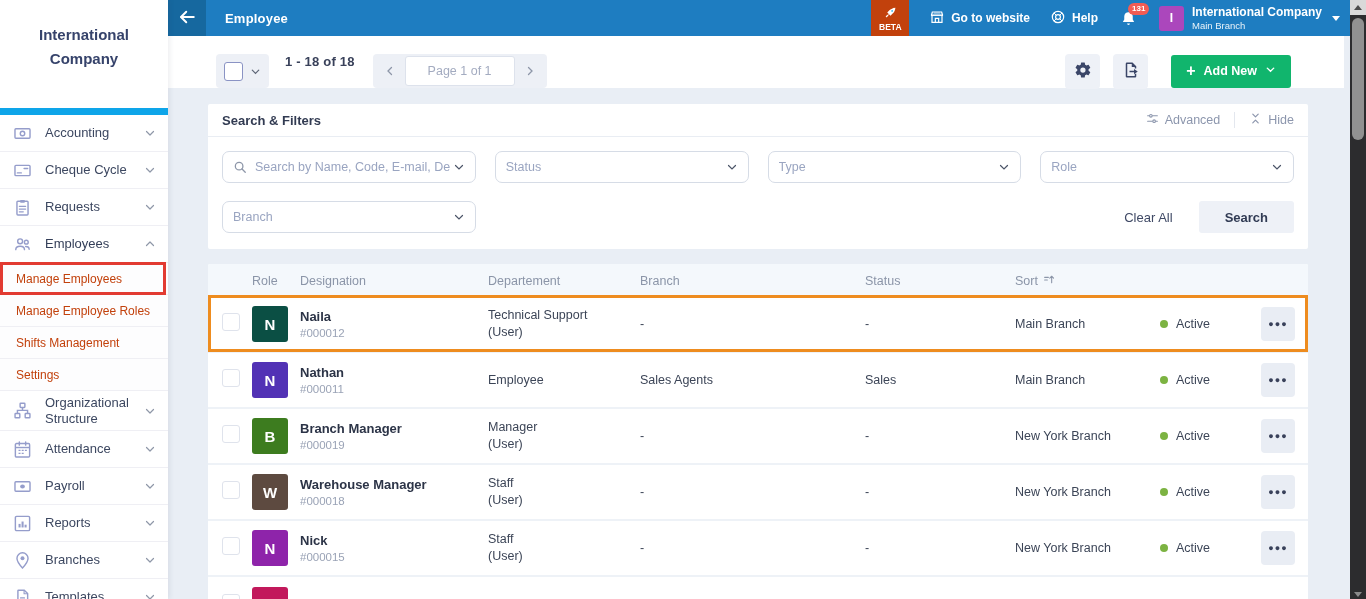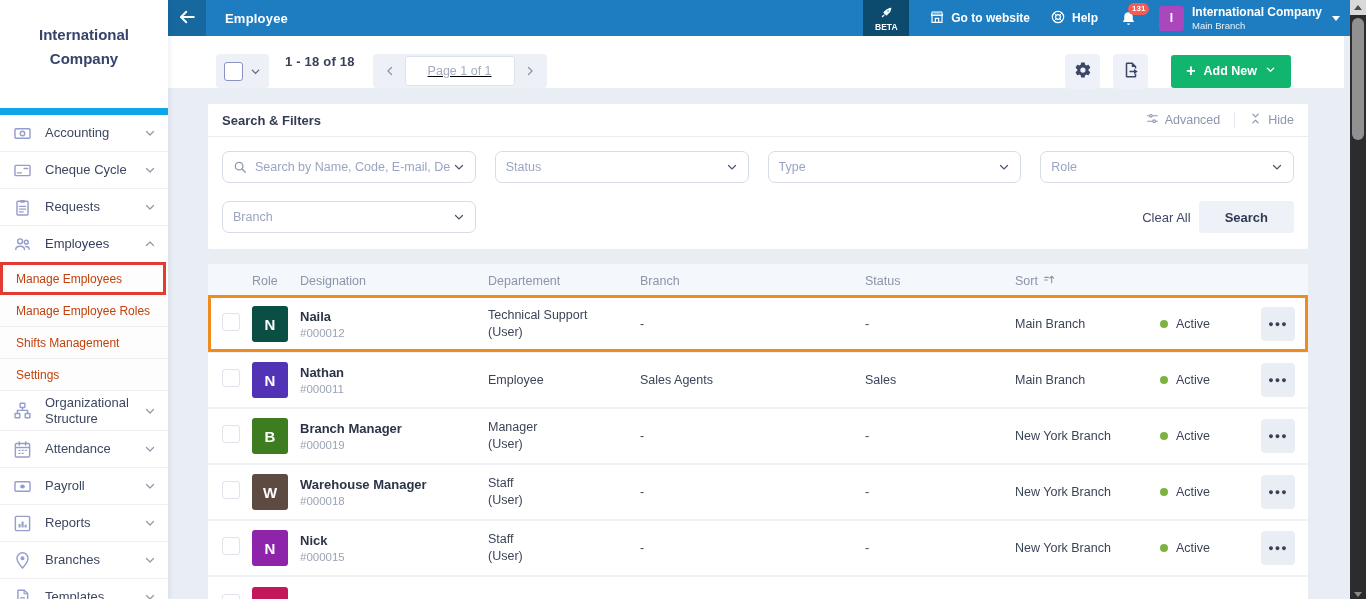--- a/index.html
+++ b/index.html
@@ -27,21 +27,21 @@
     border:3px solid #e23b32; pointer-events:none; }
 
   
   .topbar { position:absolute; left:168px; top:0; width:1182px; height:36px; background:#1e7dc1;
     display:flex; align-items:center; color:#fff; z-index:10; }
   .collapse-btn { width:38px; height:36px; background:#16689f; border:none; color:#fff;
     display:flex; align-items:center; justify-content:center; cursor:pointer; }
   .collapse-btn svg { width:18px; height:18px; }
   .tb-title { font-size:13px; font-weight:bold; margin-left:19px; letter-spacing:.2px; }
   .tb-right { margin-left:auto; display:flex; align-items:center; height:36px; }
-  .beta { width:46px; height:36px; background:#0c4a6e; display:flex; flex-direction:column;
+  .beta { width:38px; height:36px; background:#c2410c; display:flex; flex-direction:column;
     align-items:center; justify-content:center; cursor:pointer; }
   .beta svg { width:13px; height:13px; }
   .beta span { font-size:8.5px; font-weight:bold; margin-top:1px; }
   .tb-link { display:flex; align-items:center; gap:6px; font-size:12px; font-weight:bold;
     cursor:pointer; margin-left:20px; }
   .tb-link svg { width:16px; height:16px; }
   .bell-wrap { position:relative; margin-left:22px; cursor:pointer; }
   .bell-wrap svg { width:17px; height:17px; display:block; }
   .bell-badge { position:absolute; top:-7px; left:8px; background:#f25c54; color:#fff;
     font-size:8px; font-weight:bold; border-radius:7px; padding:2px 4px; line-height:1; }
@@ -50,21 +50,21 @@
     display:flex; align-items:center; justify-content:center; font-size:12px; font-weight:bold; }
   .acct-text { margin-left:8px; line-height:1.25; }
   .acct-name { font-size:12px; font-weight:bold; }
   .acct-branch { font-size:9.5px; opacity:.9; }
   .acct-caret { margin-left:10px; width:0; height:0; border-left:4px solid transparent;
     border-right:4px solid transparent; border-top:5px solid #fff; }
 
   
   .toolbar { position:absolute; left:162px; top:36px; width:1182px; height:52px; background:#fff;
     display:flex; padding:18px 53px 0 54px; z-index:5; }
-  .chip { background:#edf0f6; border-radius:4px; display:flex; align-items:center;text-decoration:underline; }
+  .chip { background:#edf0f6; border-radius:4px; display:flex; align-items:center; }
   .select-all { height:34px; padding:0 8px; gap:7px; cursor:pointer; }
   .checkbox { width:19px; height:19px; background:#fff; border:1px solid #8a93c4; border-radius:3px; display:inline-block; }
   .sm-caret { width:11px; height:11px; color:#5d6576; }
   .sm-caret svg { width:11px; height:11px; display:block; }
   .range { font-size:13px; color:#39415a; margin:0 0 0 16px; font-weight:bold; letter-spacing:.2px; }
   .pager { height:34px; margin-left:18px; padding:0 2px; }
   .pg-arrow { width:30px; height:34px; border:none; background:transparent; color:#8d96a8;
     font-size:13px; cursor:pointer; display:flex; align-items:center; justify-content:center; }
   .pg-box { background:#fff; border:1px solid #dde2ec; border-radius:3px; height:30px;
     padding:0 22px; display:flex; align-items:center; font-size:12.5px; color:#a3abc0; }
@@ -95,21 +95,21 @@
   .fld { height:32px; border:1px solid #d6dce6; border-radius:7px; background:#fff;
     display:flex; align-items:center; padding:0 10px; cursor:pointer; }
   .fld .ph { font-size:12.5px; color:#9aa5c1; flex:1; white-space:nowrap; overflow:hidden; }
   .fld input { border:none; outline:none; flex:1; font-size:12.5px; color:#333; min-width:0;
     font-family:inherit; background:transparent; }
   .fld input::placeholder { color:#9aa5c1; }
   .fld .caret { width:12px; height:12px; color:#4c5568; flex:0 0 12px; }
   .fld .caret svg { width:12px; height:12px; display:block; }
   .mag { width:14px; height:14px; color:#8d96a8; margin-right:8px; flex:0 0 14px; }
   .mag svg { width:14px; height:14px; display:block; }
-  .filters-actions { grid-column:3 / 5; display:flex; align-items:center; justify-content:flex-end; gap:8px; }
+  .filters-actions { grid-column:3 / 5; display:flex; align-items:center; justify-content:flex-end; gap:26px; }
   .clear-all { font-size:13px; color:#3f4965; cursor:pointer; background:none; border:none; font-family:inherit; }
   .search-btn { height:32px; padding:0 26px; background:#eef1f7; color:#313b54; border:none;
     border-radius:3px; font-size:13px; font-weight:bold; cursor:pointer; font-family:inherit; }
 
   .table-card { top:176px; height:345px; overflow:hidden; }
   .tgrid { display:grid; grid-template-columns:44px 48px 188px 152px 225px 150px 145px 93px auto;
     align-items:center; }
   .thead { height:33px; background:#f4f8fc; color:#8b95a8; font-size:12.5px; }
   .th-name { grid-column:2 / 4; color:#333c52; font-weight:bold; }
   .th-sort { display:flex; align-items:center; gap:5px; cursor:pointer; }

